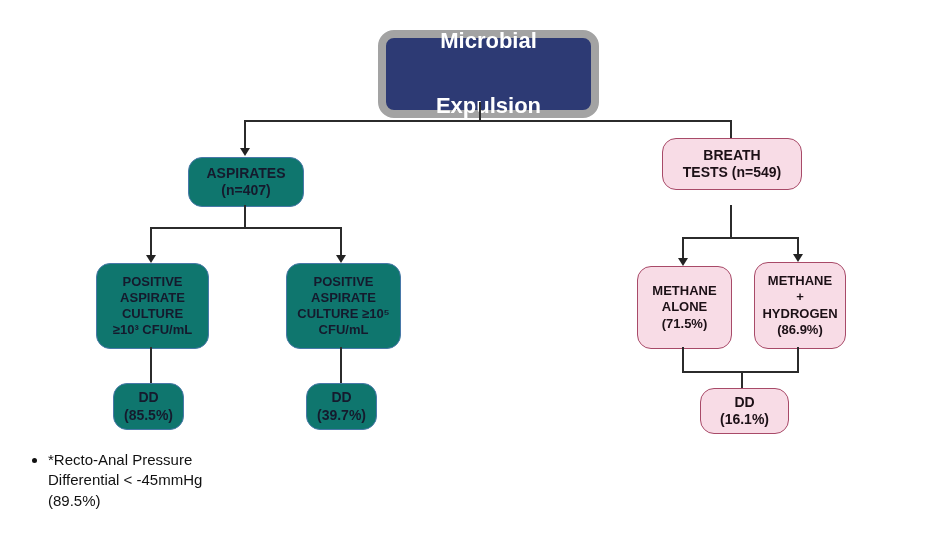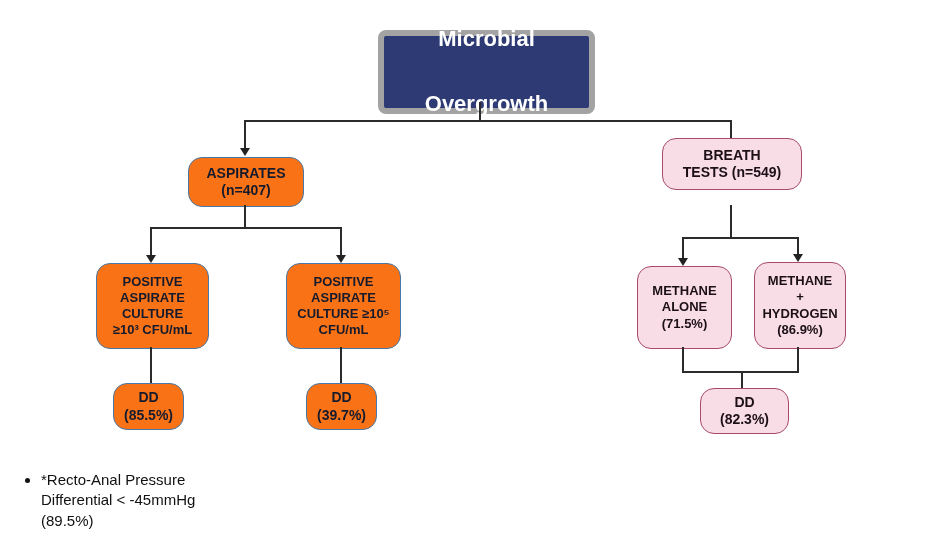--- a/index.html
+++ b/index.html
@@ -6,24 +6,24 @@
   .canvas{
     position:relative;width:947px;height:550px;background:#ffffff;
     font-family:"Liberation Sans", sans-serif;color:#101423;overflow:hidden;
   }
   .node{
     position:absolute;display:flex;flex-direction:column;align-items:center;
     justify-content:center;text-align:center;border-radius:14px;line-height:1.25;
     font-weight:bold;
   }
   .node-root{
-    background:#2d3a74;border:6px solid #a3a3a3;color:#ffffff;
-    font-size:22px;line-height:1.3;border-radius:8px;gap:36px;
+    background:#2d3a74;border:8px solid #a3a3a3;color:#ffffff;
+    font-size:22px;line-height:1.3;border-radius:16px;gap:36px;
   }
-  .node-blue{background:#f97316;border:1.6px solid #4878a8;color:#151a2d;text-align:right;}
+  .node-blue{background:#0f766e;border:1.6px solid #4878a8;color:#151a2d;text-align:right;}
   .node-pink{background:#f8dce6;border:1.6px solid #a84a68;color:#1c1016;}
   .fs13{font-size:13px;}
   .fs14{font-size:14px;}
   .vline{position:absolute;width:2px;background:#2b2b2b;}
   .hline{position:absolute;height:2px;background:#2b2b2b;}
   .arrow-down{
     position:absolute;width:0;height:0;
     border-left:5px solid transparent;border-right:5px solid transparent;
     border-top:8px solid #222222;
   }
@@ -33,21 +33,21 @@
   }
   .bullets li{margin-bottom:9px;}
 </style>
 </head>
 <body>
 
 <div class="canvas">
 
   <div class="node node-root" style="left:378px;top:30px;width:205px;height:72px;">
     <span>Microbial</span>
-    <span>Overgrowth</span>
+    <span>Expulsion</span>
   </div>
 
   <div class="vline" style="left:479px;top:102px;height:20px;"></div>
   <div class="hline" style="left:244px;top:120px;width:487px;"></div>
   <div class="vline" style="left:244px;top:120px;height:28px;"></div>
   <div class="arrow-down" style="left:240px;top:148px;"></div>
   <div class="vline" style="left:730px;top:120px;height:26px;"></div>
   <div class="arrow-down" style="left:726px;top:146px;"></div>
 
   <div class="node node-blue fs14" style="left:188px;top:157px;width:114px;height:48px;">
@@ -114,22 +114,22 @@
     <span>(85.5%)</span>
   </div>
 
   <div class="node node-blue fs14" style="left:306px;top:383px;width:69px;height:45px;">
     <span>DD</span>
     <span>(39.7%)</span>
   </div>
 
   <div class="node node-pink fs14" style="left:700px;top:388px;width:87px;height:44px;">
     <span>DD</span>
-    <span>(82.3%)</span>
+    <span>(16.1%)</span>
   </div>
 
-  <ul class="bullets" style="left:21px;top:450px;width:205px;margin-top:20px;">
+  <ul class="bullets" style="left:28px;top:450px;width:205px;">
     <li>*Recto-Anal Pressure Differential &lt; -45mmHg (89.5%)</li>
   </ul>
 
 
 
 </div>
 
 </body></html>

